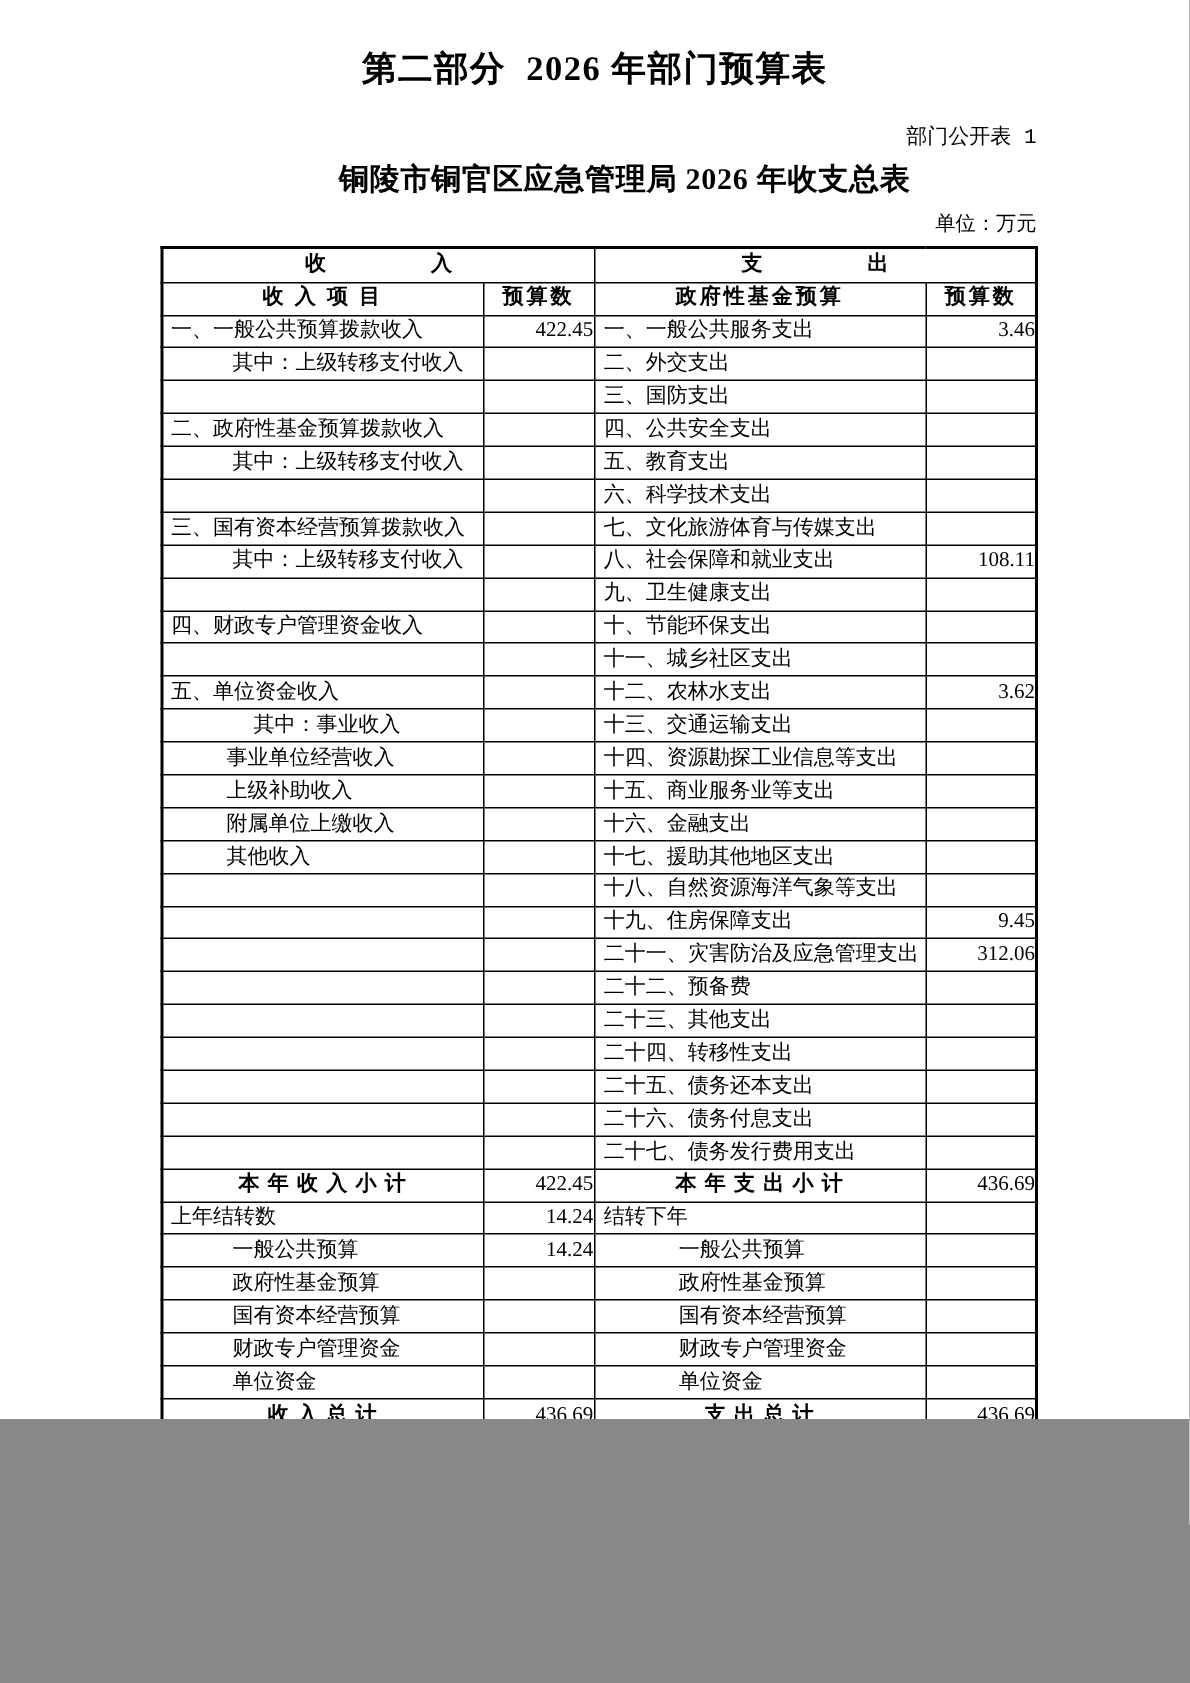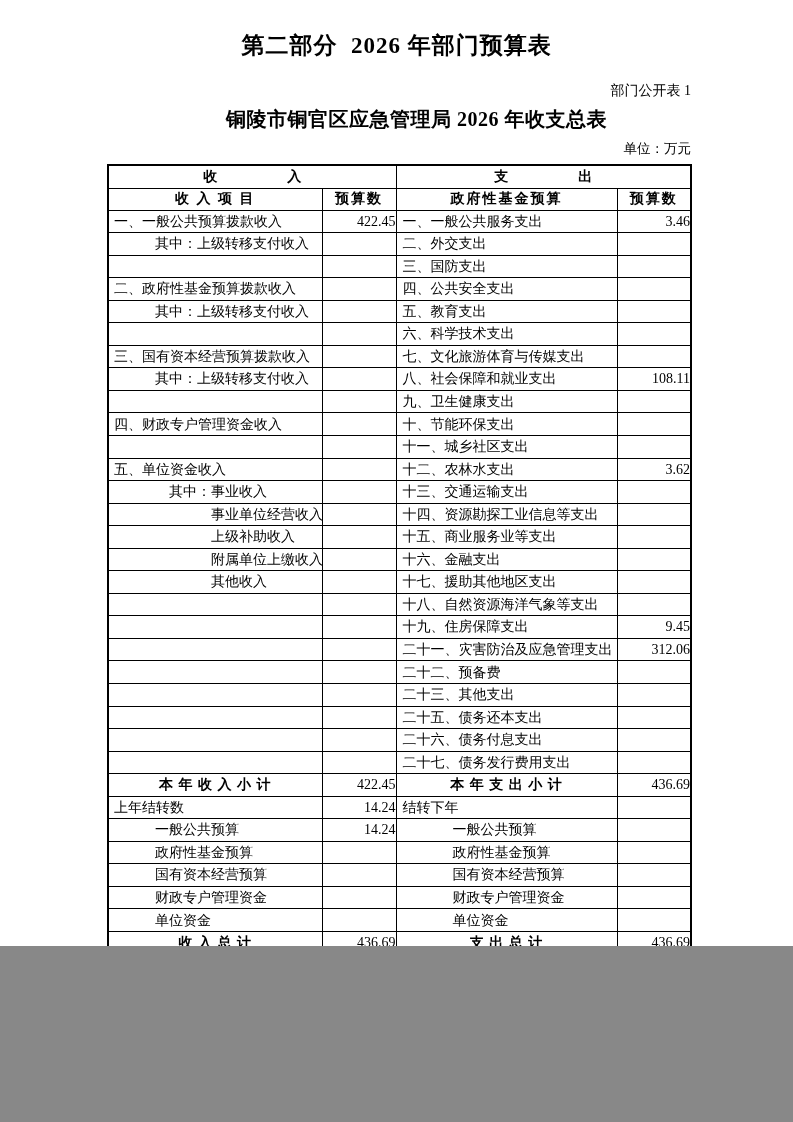--- a/index.html
+++ b/index.html
@@ -12,21 +12,21 @@
     color:#000;
     overflow:hidden;
   }
   .doc-title{
     position:absolute;top:30px;left:0;width:100%;
     text-align:center;font-size:23px;font-weight:bold;
     white-space:pre;letter-spacing:1px;
   }
   .table-label{
     position:absolute;top:82px;left:108px;width:583px;
-    text-align:right;font-size:14px;white-space:pre;
+    text-align:right;font-size:14px;white-space:pre;font-family:Liberation Mono, monospace;
   }
   .table-title{
     position:absolute;top:106px;left:0;width:100%;
     text-align:center;font-size:20px;font-weight:bold;
     white-space:pre;letter-spacing:0.5px;padding-left:20px;
   }
   .unit-label{
     position:absolute;top:140px;left:108px;width:583px;
     text-align:right;font-size:13.5px;white-space:pre;
   }
@@ -46,21 +46,21 @@
   }
   thead tr.sec{height:23px;}
   thead tr.cols{height:22px;margin-top:21px;}
   th{font-weight:bold;text-align:center;}
   th.section{letter-spacing:70px;text-indent:70px;font-size:15px;}
   th.colhead{letter-spacing:2px;font-size:14.5px;}
   td.item{text-align:left;}
   td.item.income.lv0{padding-left:5px;}
   td.item.income.lv1{padding-left:46px;}
   td.item.income.lv2{padding-left:60px;}
-  td.item.income.lv3{padding-left:102px;}
+  td.item.income.lv3{padding-left:42px;}
   td.item.expense.lv0{padding-left:6px;}
   td.item.expense.lv1{padding-left:56px;}
   td.item.total{text-align:center;font-weight:bold;padding-left:0;letter-spacing:1px;}
   td.val{text-align:right;padding-right:2px;font-size:13px;font-family:"Liberation Serif","DejaVu Serif",serif;}
   .page-number{
     position:absolute;top:1077px;right:28px;
     font-size:18px;
     font-family:"DejaVu Sans","Liberation Sans",sans-serif;
     letter-spacing:0.5px;
   }
@@ -226,20 +226,26 @@
         </tr>
         <tr>
           <td class="item income lv0"></td>
           <td class="val"></td>
           <td class="item expense lv0">二十三、其他支出</td>
           <td class="val"></td>
         </tr>
         <tr>
           <td class="item income lv0"></td>
           <td class="val"></td>
+          <td class="item expense lv0">二十四、转移性支出</td>
+          <td class="val"></td>
+        </tr>
+        <tr>
+          <td class="item income lv0"></td>
+          <td class="val"></td>
           <td class="item expense lv0">二十五、债务还本支出</td>
           <td class="val"></td>
         </tr>
         <tr>
           <td class="item income lv0"></td>
           <td class="val"></td>
           <td class="item expense lv0">二十六、债务付息支出</td>
           <td class="val"></td>
         </tr>
         <tr>

